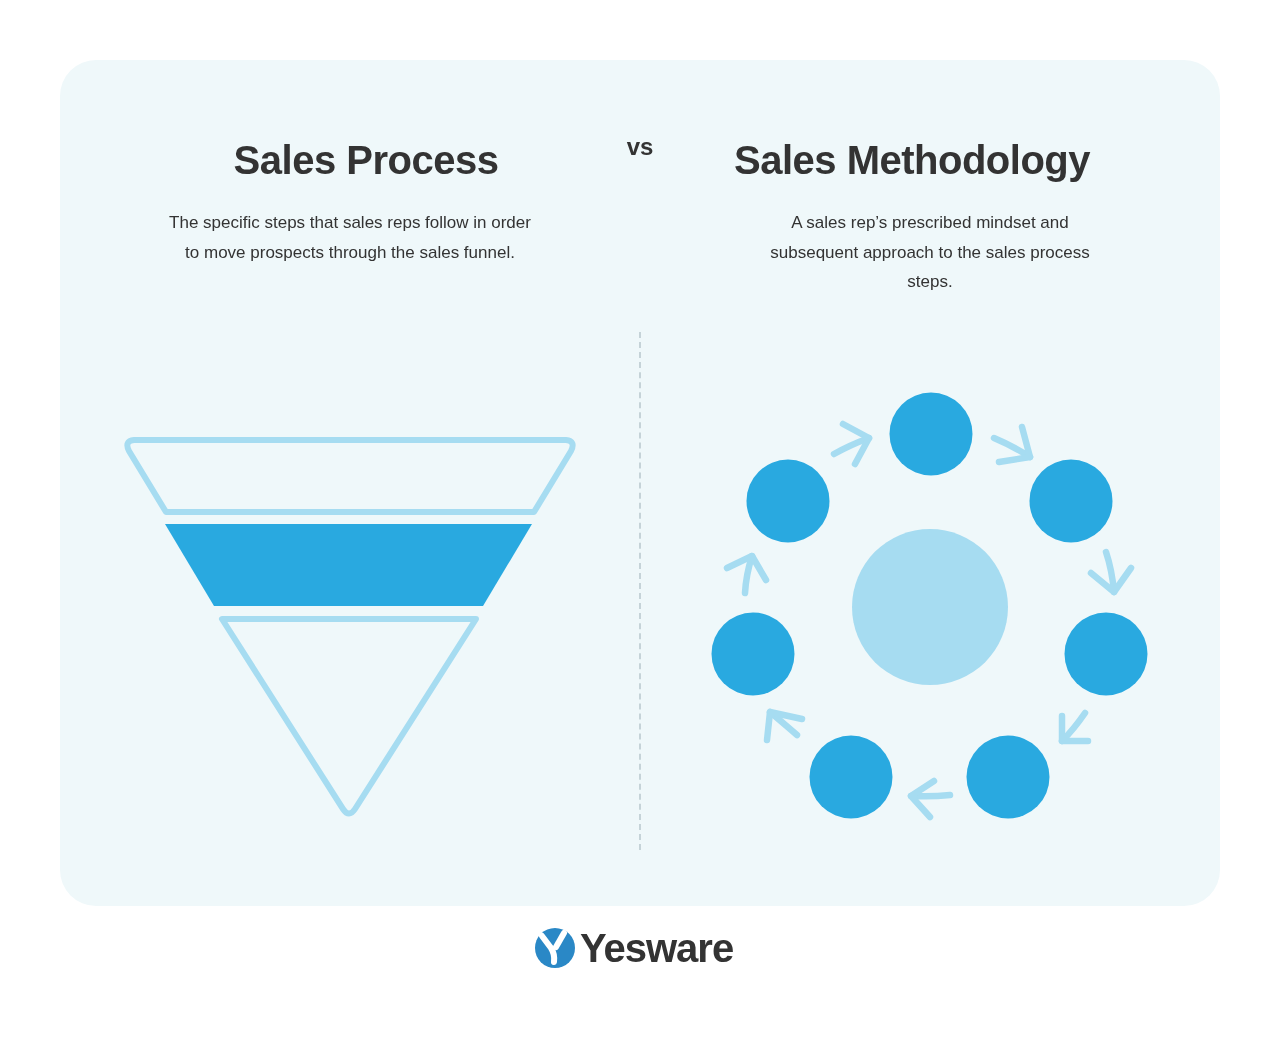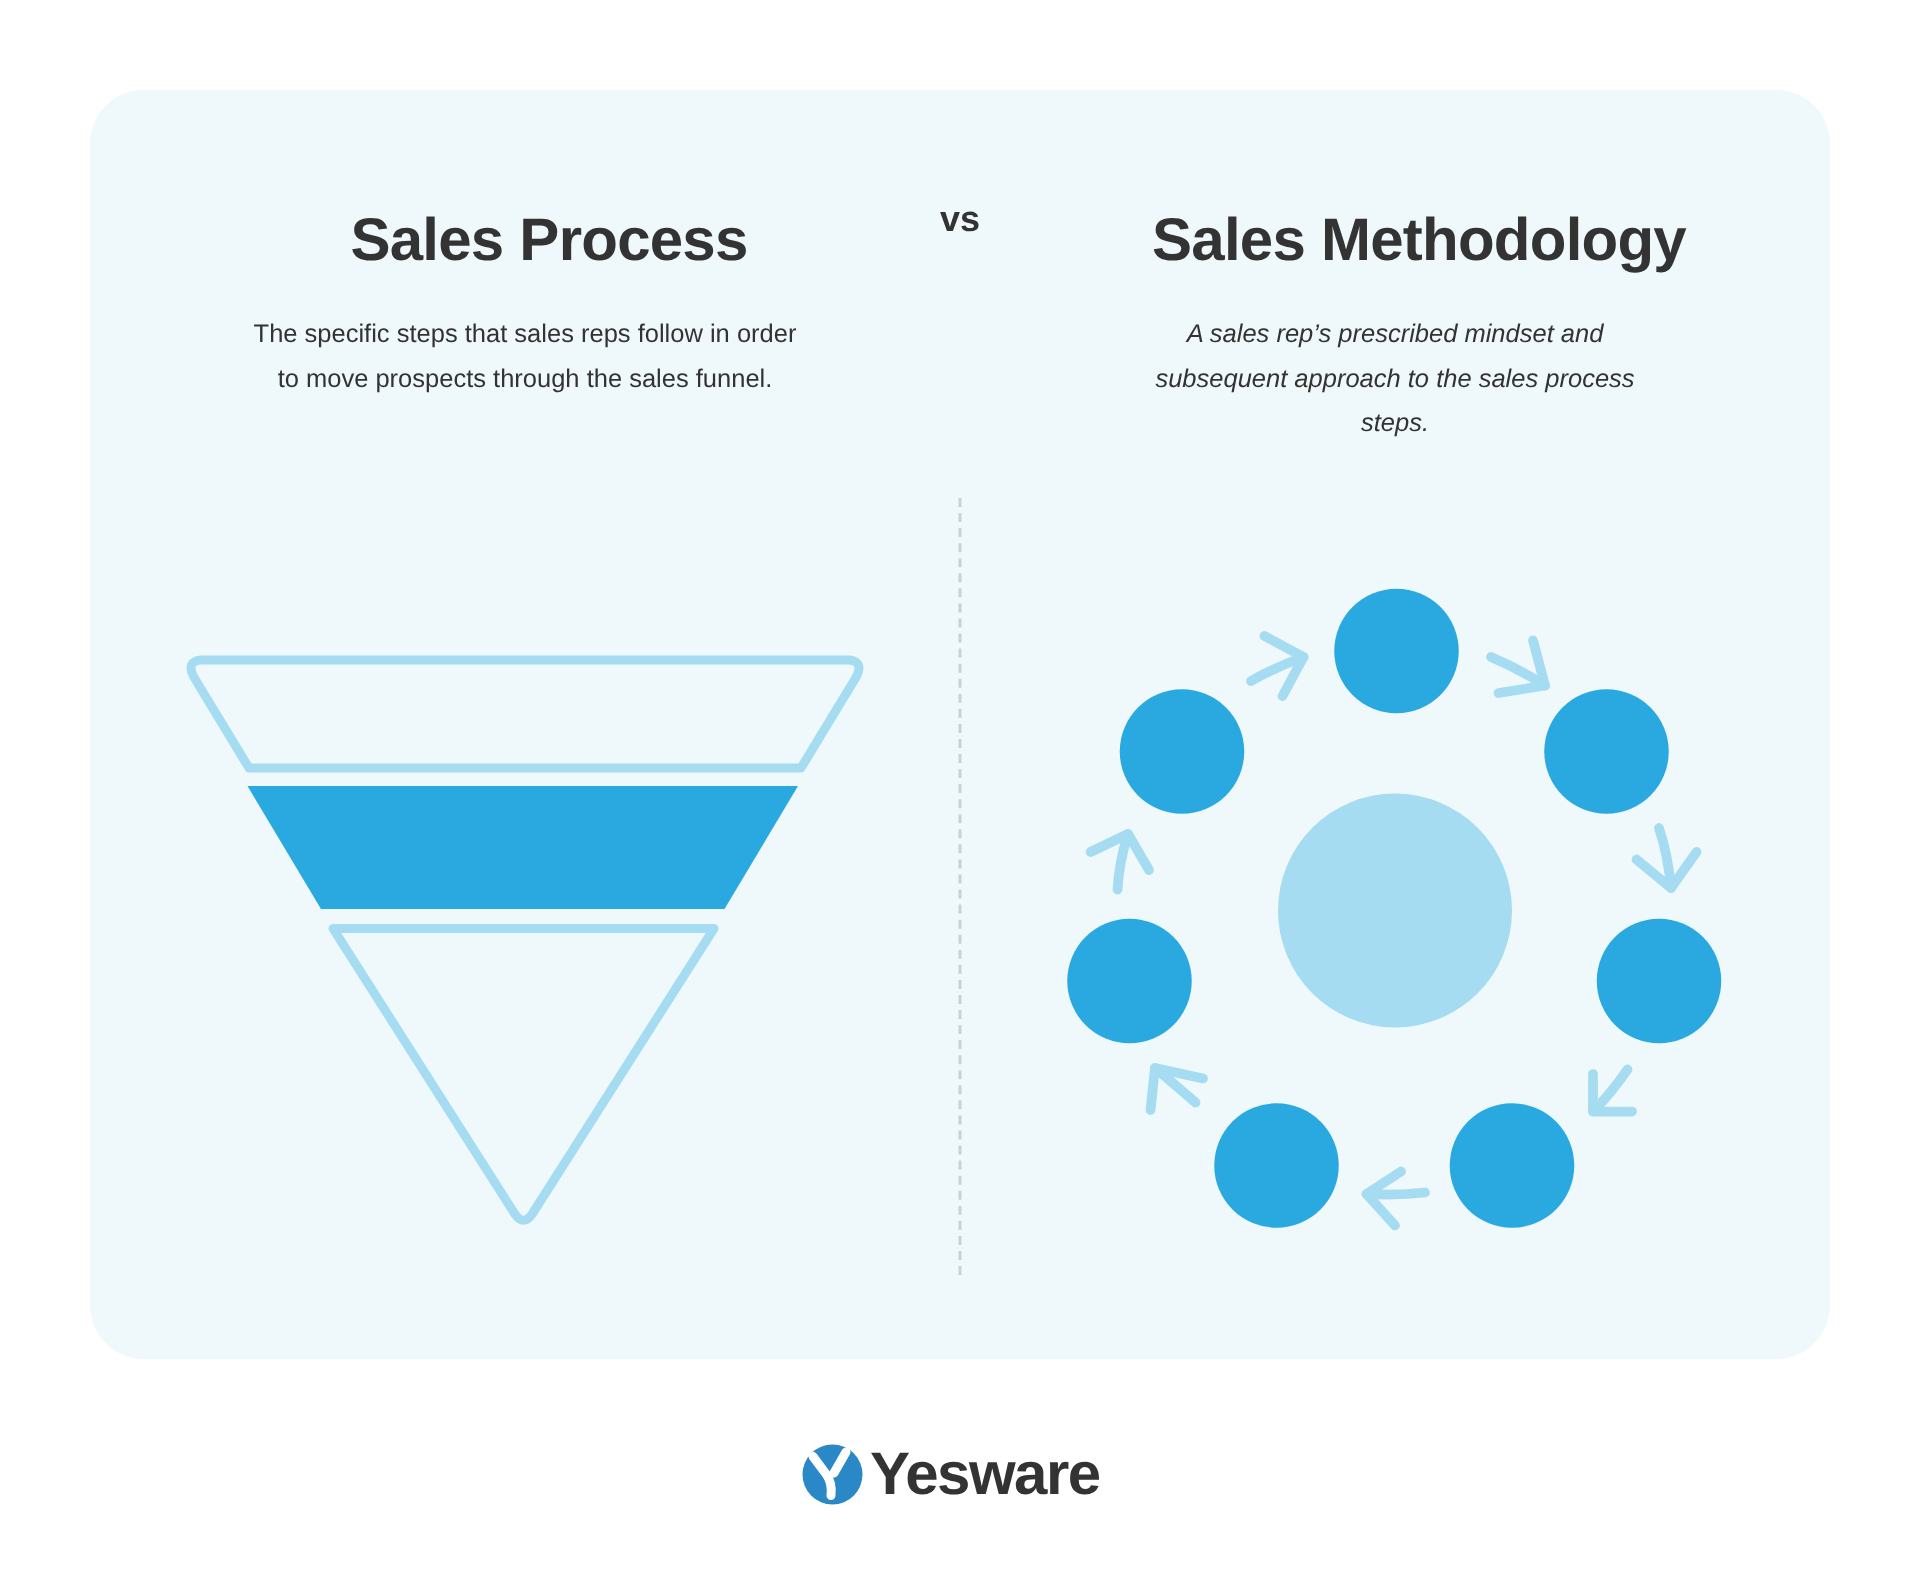--- a/index.html
+++ b/index.html
@@ -10,35 +10,35 @@
   .card {
     position: absolute; left: 60px; top: 60px; width: 1160px; height: 846px;
     background: #eff8fa; border-radius: 36px;
   }
   .heading {
     position: absolute; top: 122px; margin: 16px; font-weight: bold; font-size: 40px;
     color: #333333; letter-spacing: -0.5px; text-align: center; white-space: nowrap;
     font-family: "Liberation Sans", sans-serif;
   }
   .h-left { left: 150px; width: 400px; }
-  .h-right { left: 710px; width: 440px; }
+  .h-right { left: 676px; width: 440px; }
   .vs { position: absolute; left: 600px; width: 80px; top: 133px; text-align: center;
     font-weight: bold; font-size: 24px; color: #333333; }
   .desc {
     position: absolute; top: 208px; margin: 0; font-size: 17px; line-height: 29.5px;
     color: #333333; text-align: center;
   }
   .d-left { left: 160px; width: 380px; }
-  .d-right { left: 770px; width: 320px; font-style: italic; }
+  .d-right { left: 770px; width: 320px; }
   .divider {
     position: absolute; left: 639px; top: 332px; width: 0; height: 518px;
     border-left: 2px dashed #c5d3d8;
   }
   svg.art { position: absolute; left: 0; top: 0; }
-  .logo { position: absolute; left: 534px; top: 962px; height: 42px; display: flex; align-items: flex-end; }
+  .logo { position: absolute; left: 534px; top: 927px; height: 42px; display: flex; align-items: flex-end; }
   .logo-text { font-size: 40px; font-weight: bold; color: #333333; letter-spacing: -1px; margin-left: 4px; line-height: 42px; }
 </style>
 </head>
 <body>
 
 <div class="card"></div>
 
 <h1 class="heading h-left">Sales Process</h1>
 <div class="vs">vs</div>
 <h1 class="heading h-right">Sales Methodology</h1>

